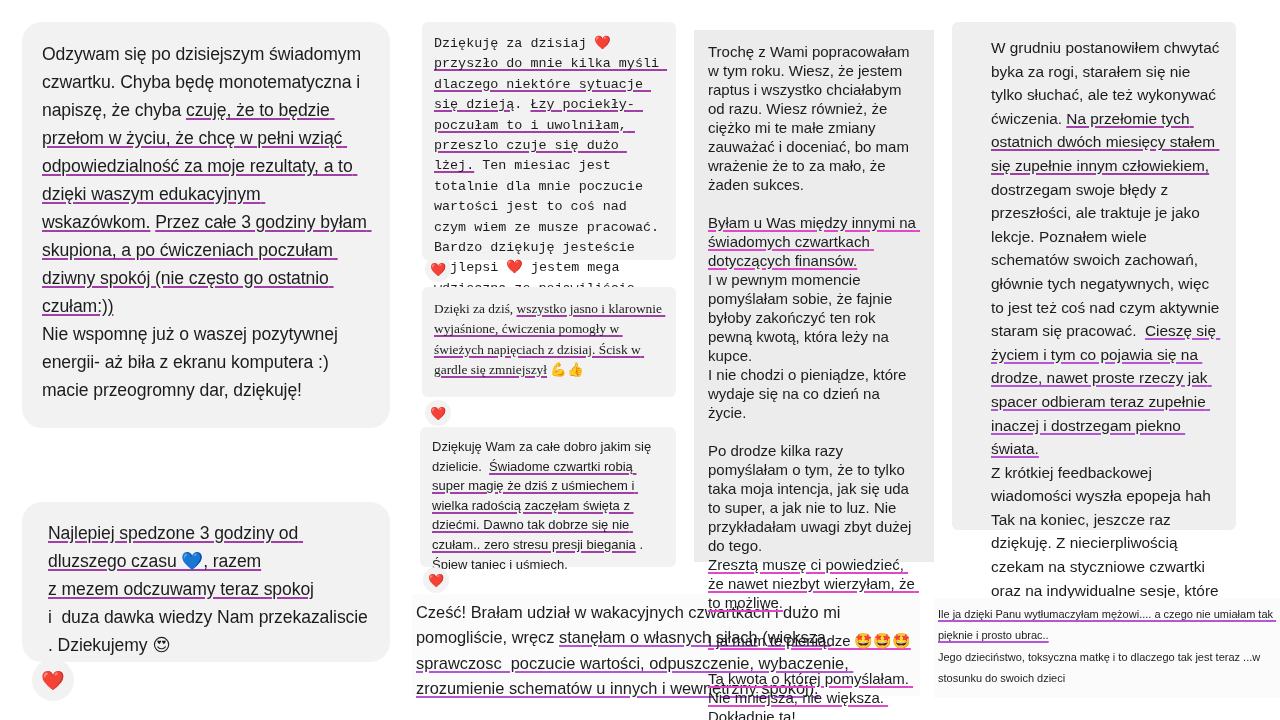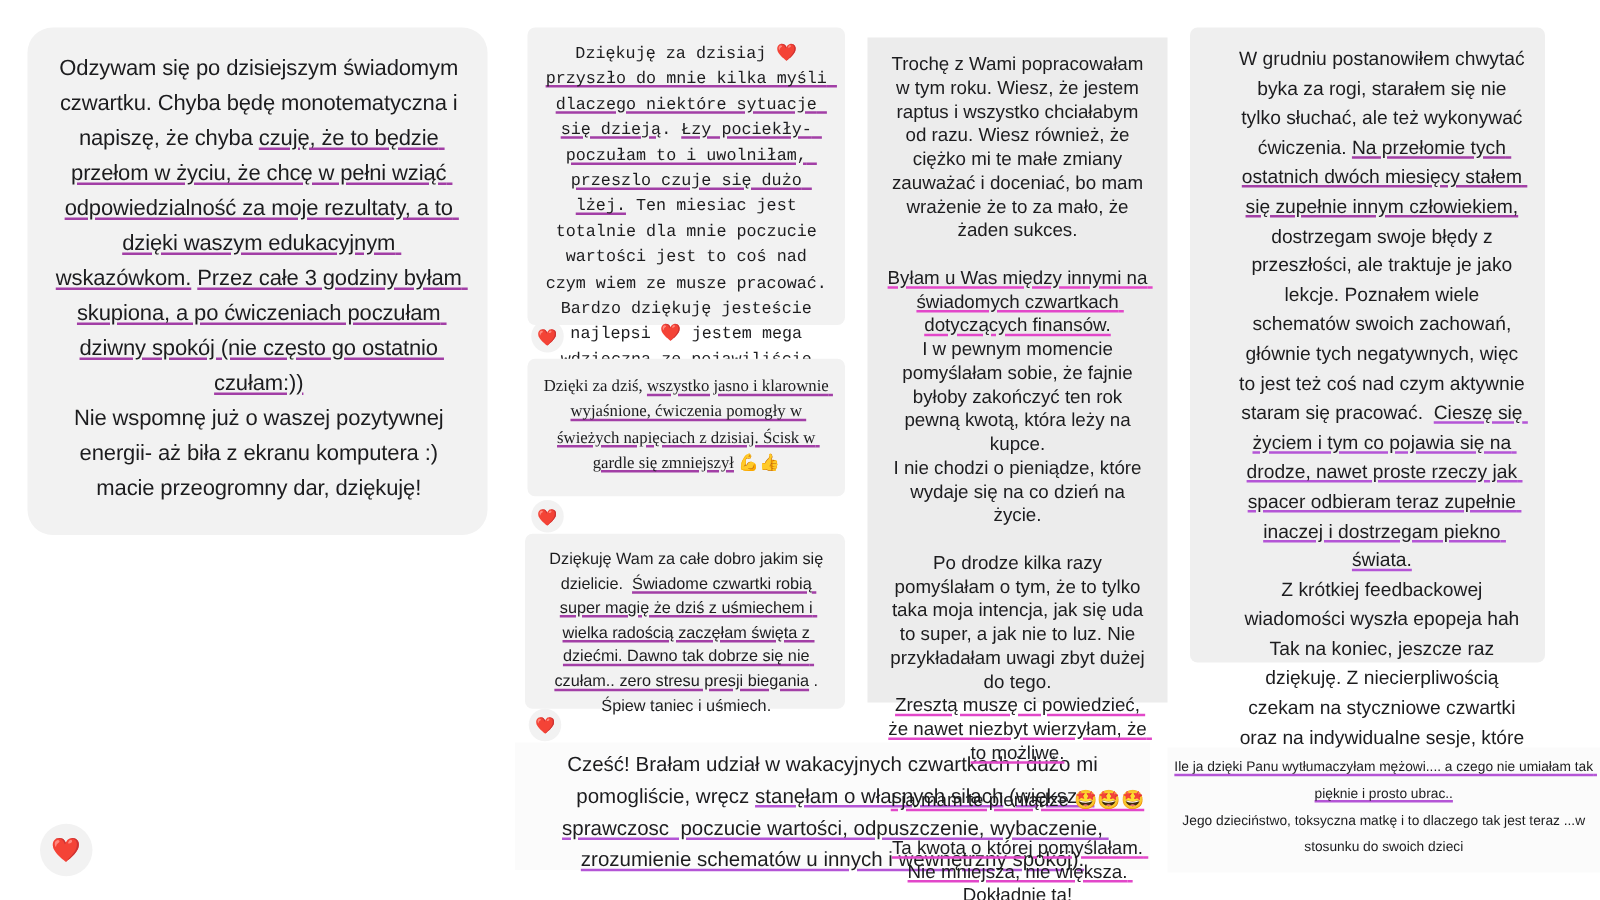--- a/index.html
+++ b/index.html
@@ -4,21 +4,21 @@
 <style>
   html,body{margin:0;padding:0;}
   body{
     width:1280px;height:720px;
     background:#ffffff;
     font-family:"Liberation Sans","DejaVu Sans",sans-serif;
     overflow:hidden;
     position:relative;
     color:#1c1c1e;
   }
-  .canvas{position:absolute;inset:0;text-align:center;}
+  .canvas{position:absolute;inset:0;}
 
   
   .bubble{
     position:absolute;
     background:#f2f2f2;
     box-sizing:border-box;
   }
   .bubble.rounded{border-radius:20px;}
   .bubble.rounded-sm{border-radius:6px;}
   .bubble.square{border-radius:0;}
@@ -73,20 +73,23 @@
 </style>
 </head>
 <body>
 
 <div class="canvas">
 
   <div class="bubble rounded" id="card-1" style="left:22px;top:22px;width:368px;height:406px;">
     <div class="btext" style="padding:18px 18px 14px 20px;">Odzywam się po dzisiejszym świadomym czwartku. Chyba będę monotematyczna i napiszę, że chyba <u class="ul">czuję, że to będzie przełom w życiu, że chcę w pełni wziąć odpowiedzialność za moje rezultaty, a to dzięki waszym edukacyjnym wskazówkom.</u> <u class="ul">Przez całe 3 godziny byłam skupiona, a po ćwiczeniach poczułam dziwny spokój (nie często go ostatnio czułam:))</u><br>Nie wspomnę już o waszej pozytywnej energii- aż biła z ekranu komputera :) macie przeogromny dar, dziękuję!</div>
   </div>
 
+  <div class="bubble rounded" id="card-2" style="left:22px;top:502px;width:368px;height:160px;">
+    <div class="btext" style="padding:17px 16px 12px 26px;"><u class="ul">Najlepiej spedzone 3 godziny od dluzszego czasu 💙, razem</u><br><u class="ul">z mezem odczuwamy teraz spokoj</u><br>i  duza dawka wiedzy Nam przekazaliscie . Dziekujemy 😍</div>
+  </div>
   <div class="reaction" style="left:32px;top:659px;width:42px;height:42px;font-size:19px;">
     <span>❤️</span>
   </div>
 
   <div class="bubble rounded-sm" id="card-3" style="left:422px;top:22px;width:254px;height:238px;">
     <div class="btext" style="padding:12px 12px 10px 12px;">Dziękuję za dzisiaj ❤️ <u class="ul">przyszło do mnie kilka myśli dlaczego niektóre sytuacje się dzieją</u>. <u class="ul">Łzy pociekły- poczułam to i uwolniłam, przeszlo czuje się dużo lżej.</u> Ten miesiac jest totalnie dla mnie poczucie wartości jest to coś nad czym wiem ze musze pracować. Bardzo dziękuję jesteście najlepsi ❤️ jestem mega wdzięczna ze pojawiliście się na mojej drodze ❤️ UWIELBIAM ❤️❤️❤️</div>
   </div>
   <div class="reaction" style="left:425px;top:256px;width:26px;height:26px;font-size:13px;">
     <span>❤️</span>
   </div>

